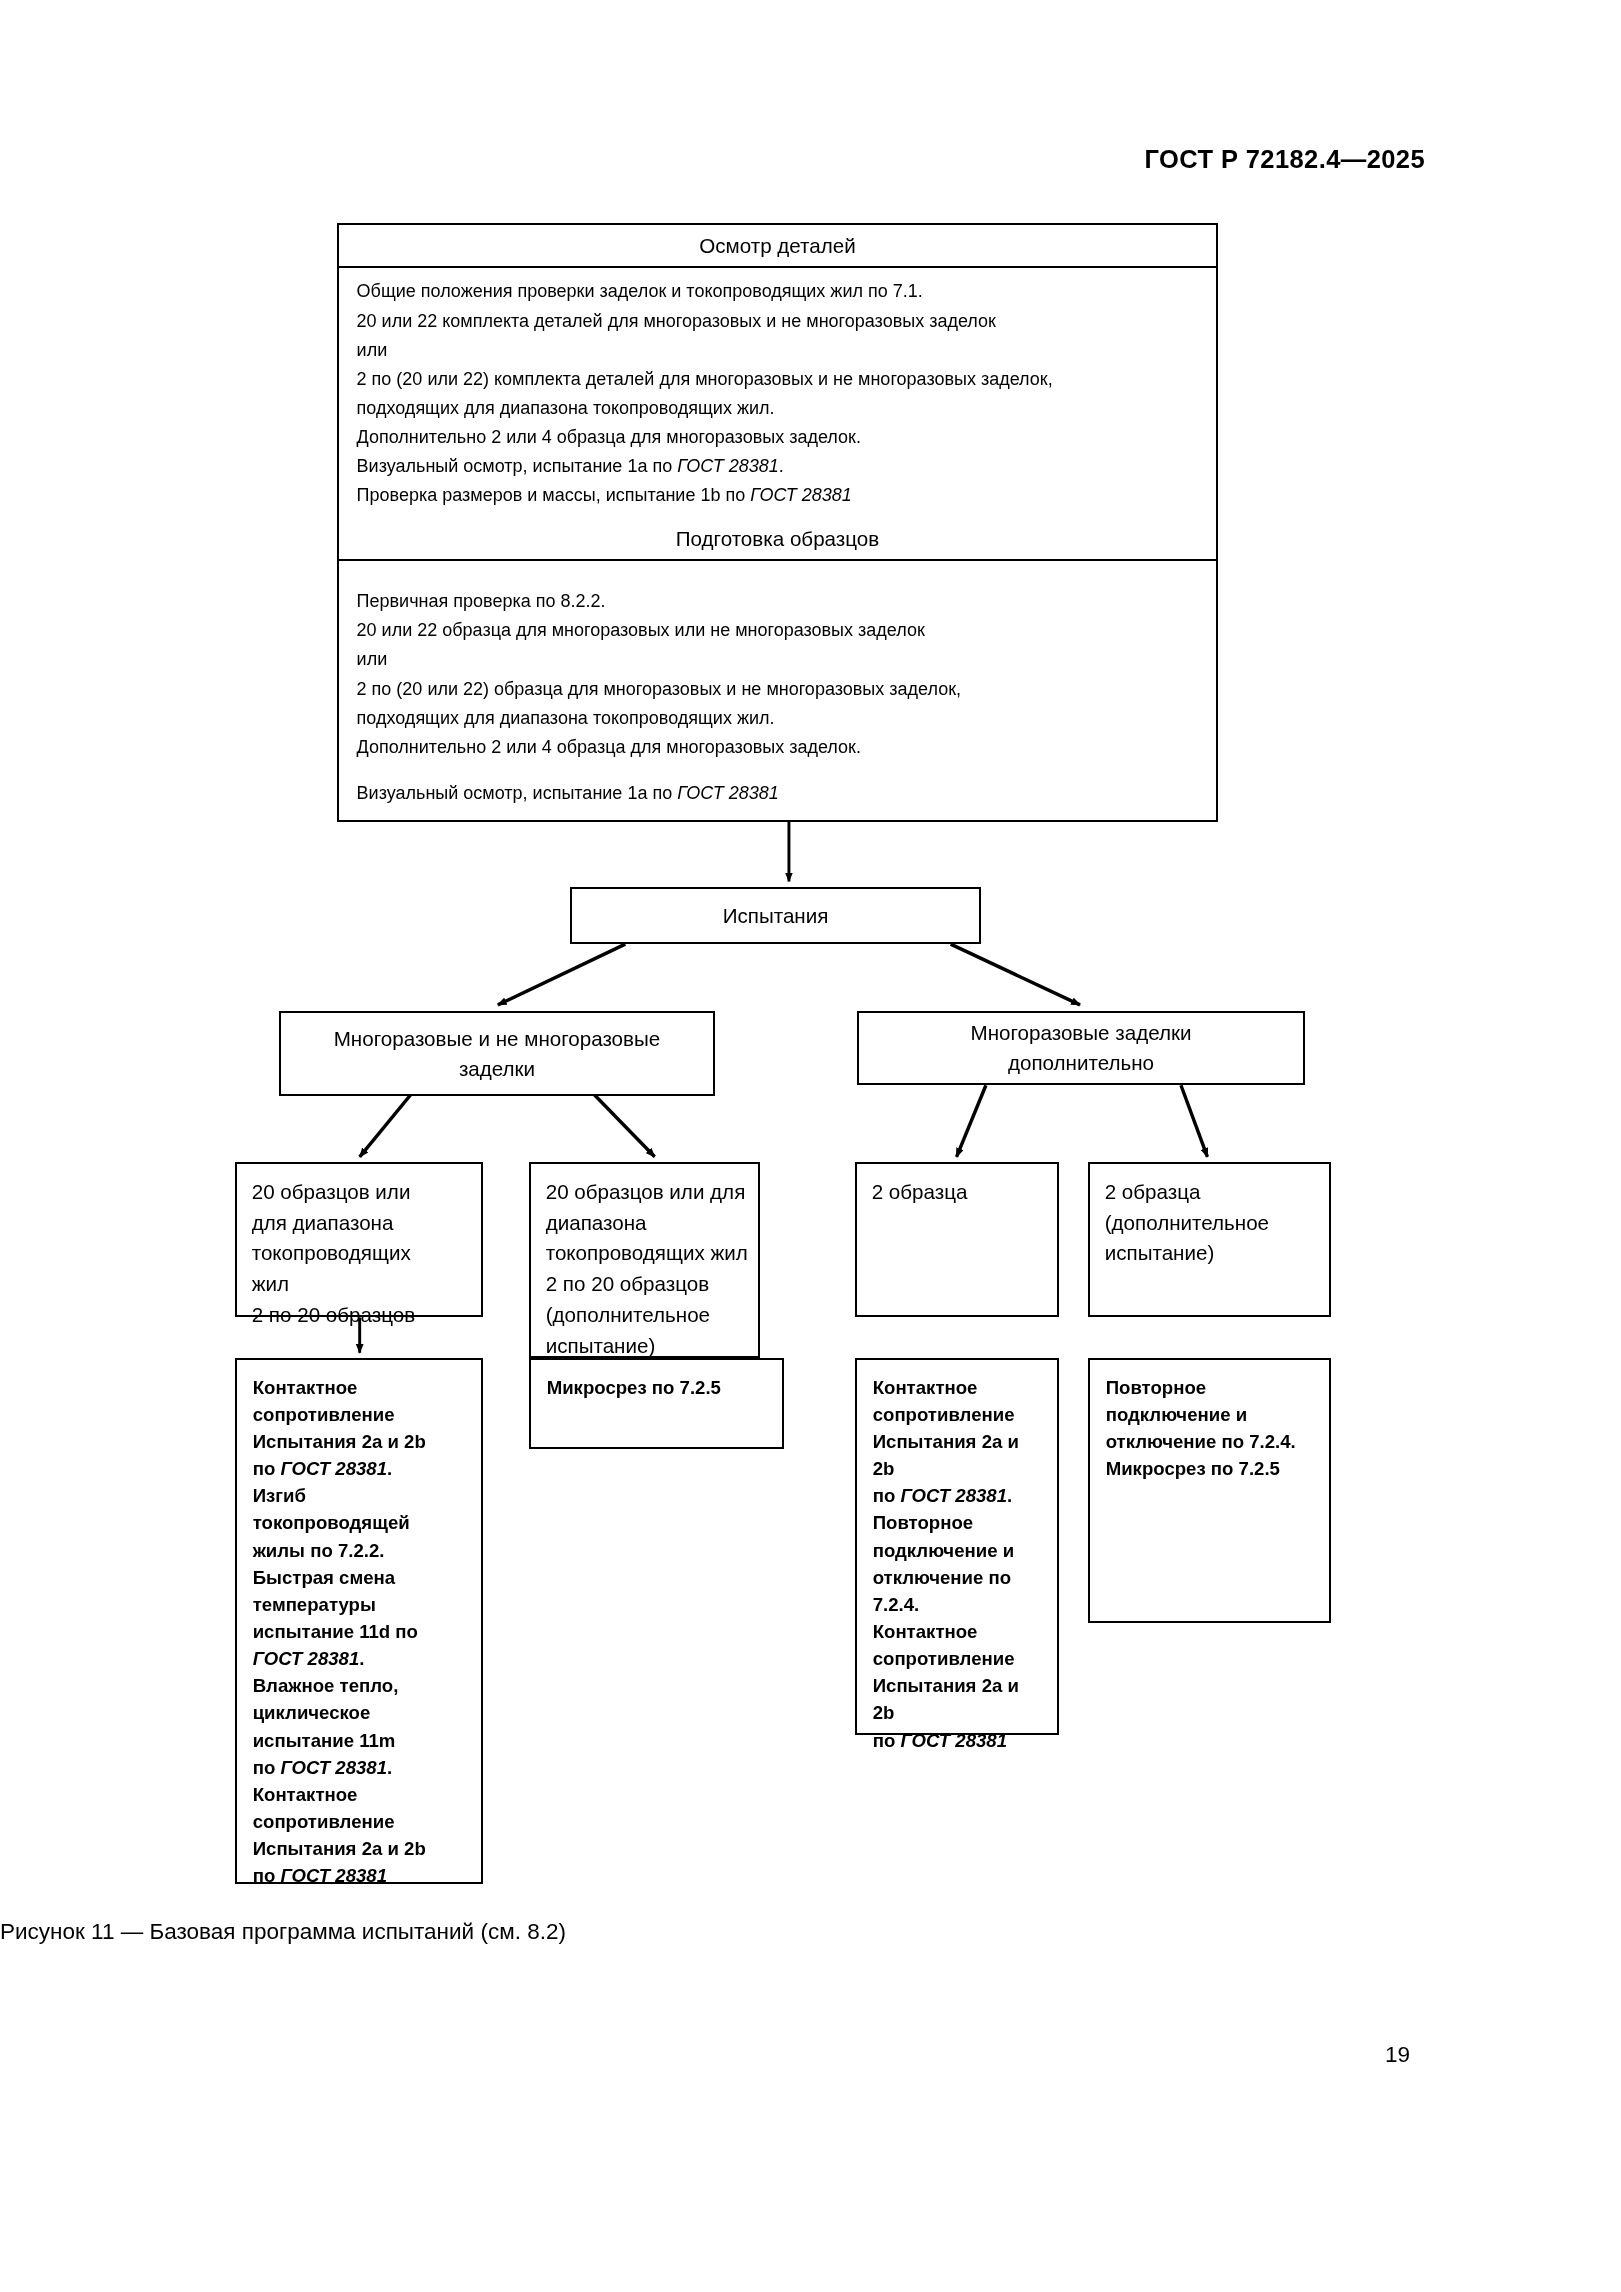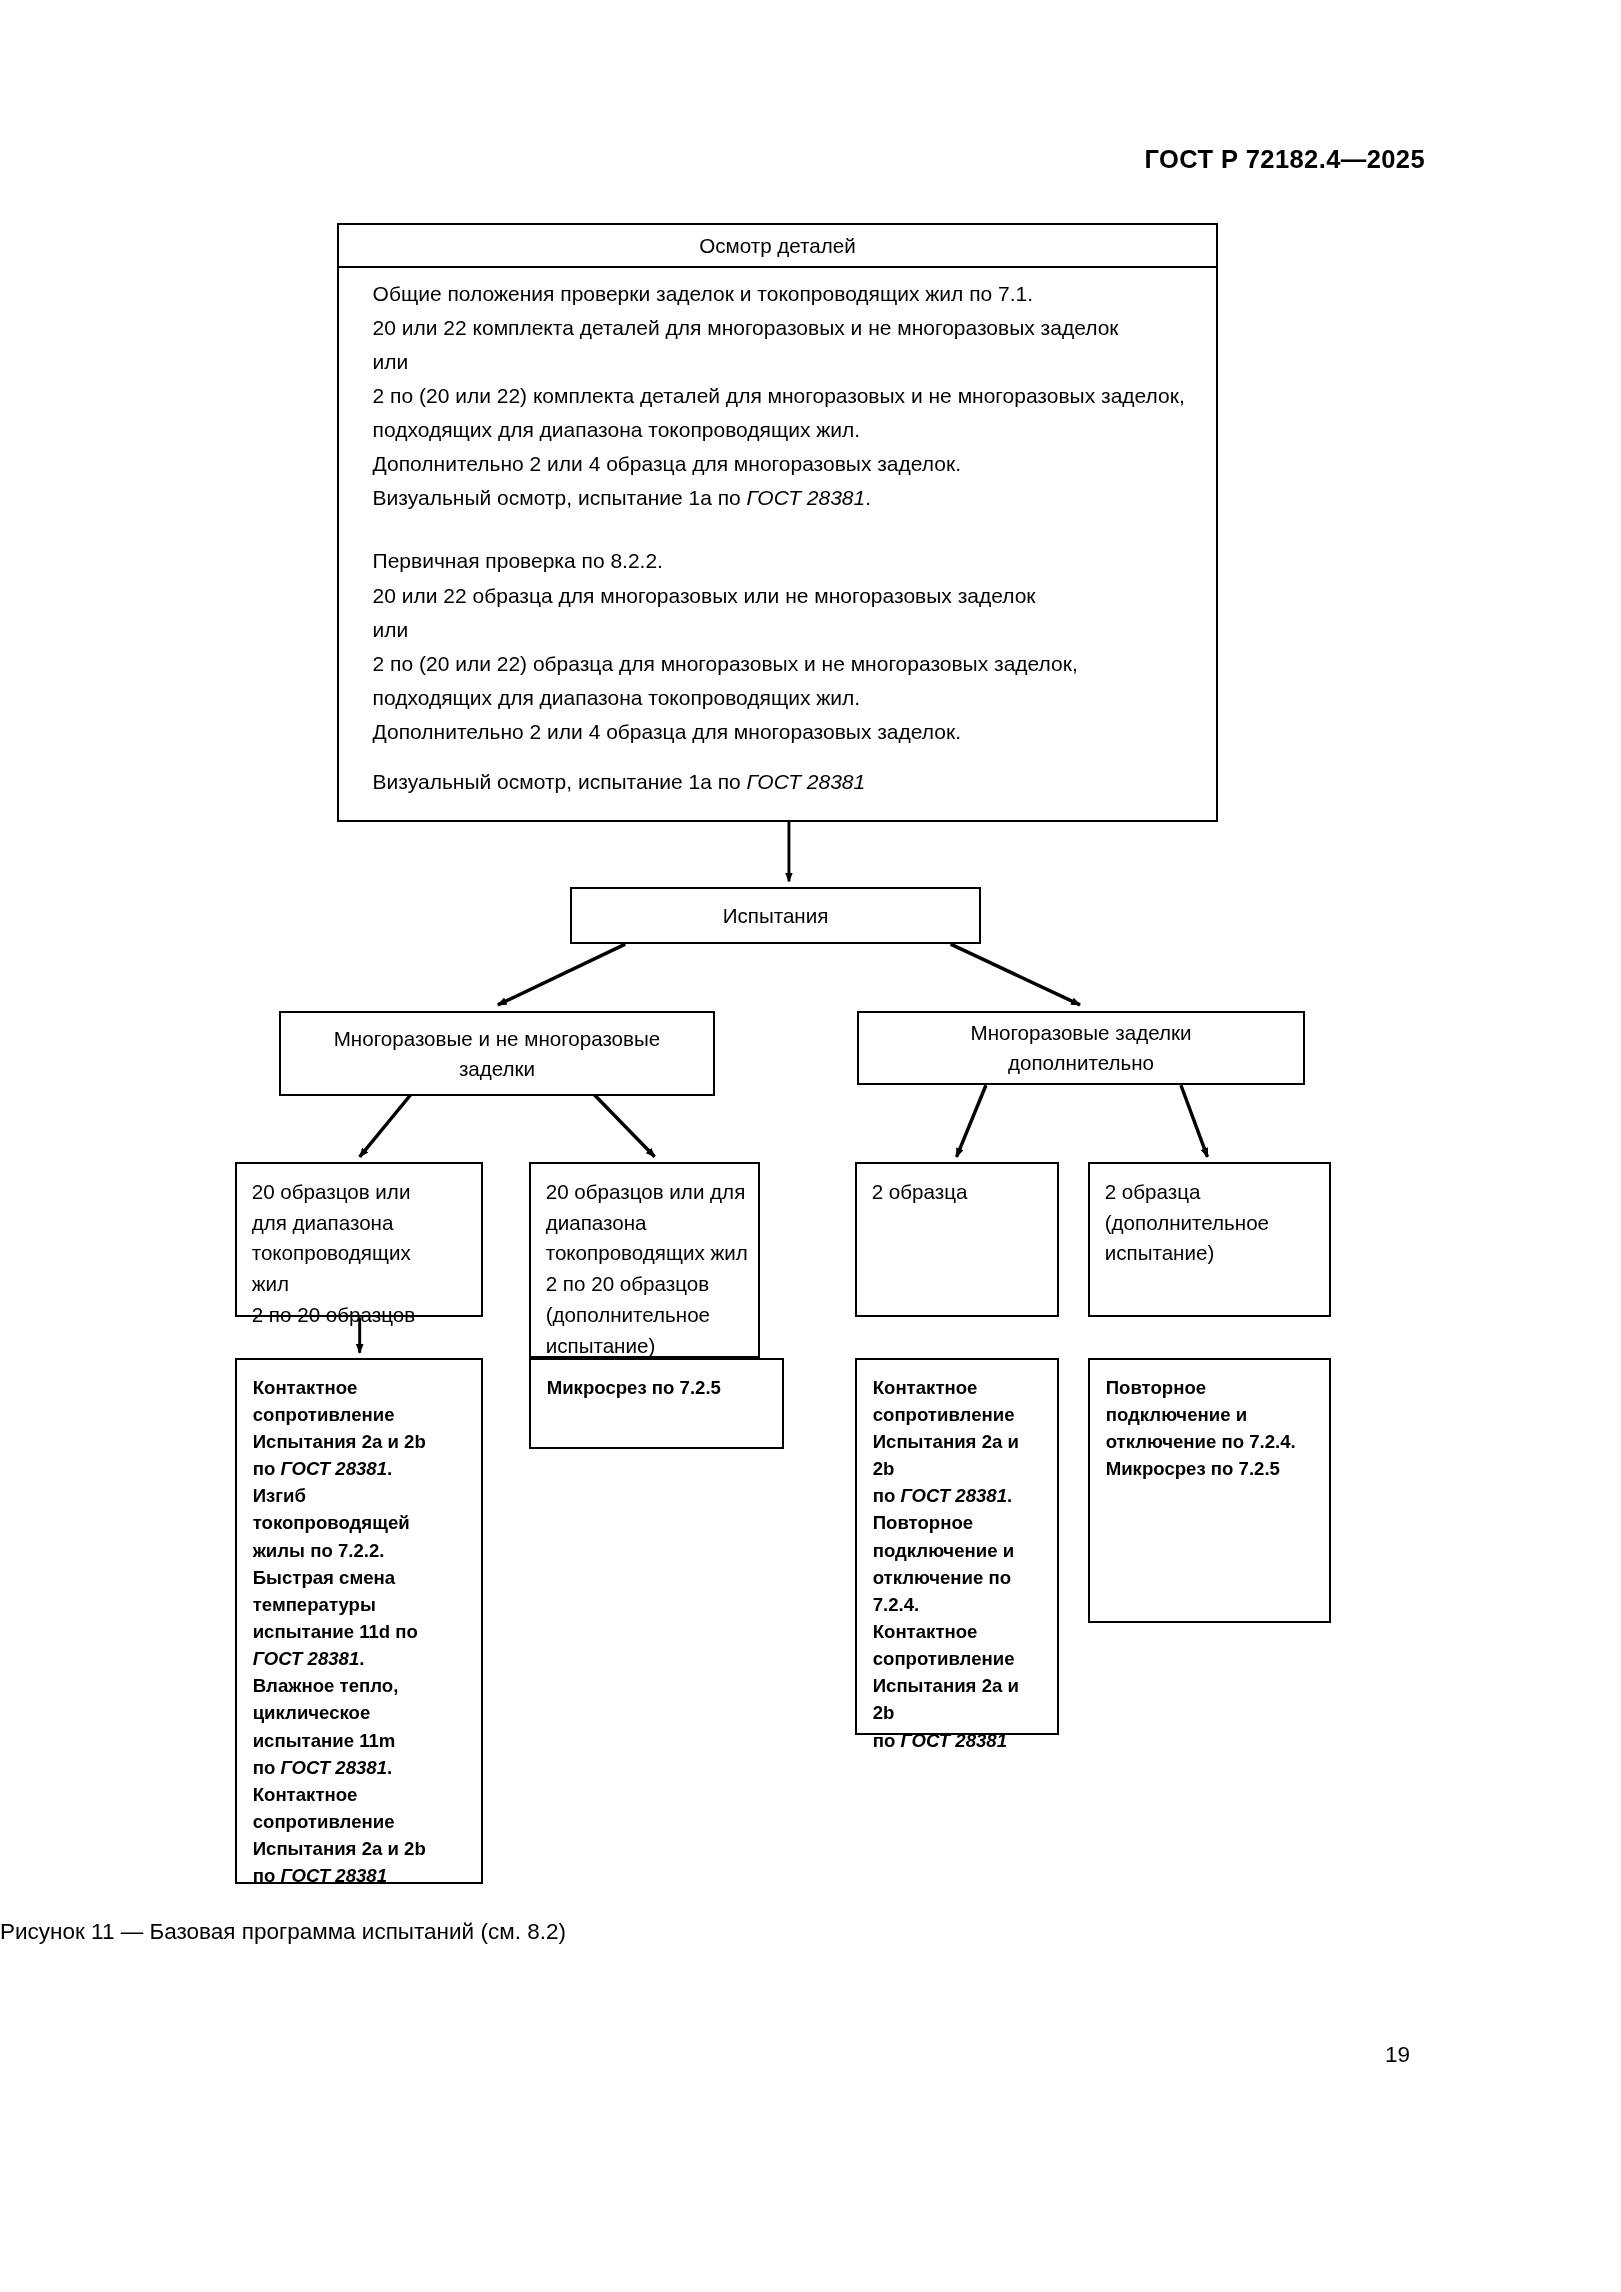--- a/index.html
+++ b/index.html
@@ -49,24 +49,23 @@
     border: 2.5px solid #000000;
     background: #ffffff;
   }
   .node-title {
     text-align: center;
     font-size: 20.6px;
     padding: 8.8px 3.9px 7.8px 3.9px;
     border-bottom: 2.5px solid #000000;
   }
   .node-body {
-    font-size: 21px;
+    font-size: 18px;
     line-height: 1.62;
     padding: 9.8px 17.6px 11.8px 17.6px;
-    margin-left: 16px;
   }
   .node-body .gap {
     height: 16.7px;
   }
   .node-centered {
     display: flex;
     align-items: center;
     justify-content: center;
     text-align: center;
     font-size: 20.6px;
@@ -152,20 +151,21 @@
     <div>или</div>
     <div>2 по (20 или 22) комплекта деталей для многоразовых и не многоразовых заделок,</div>
     <div>подходящих для диапазона токопроводящих жил.</div>
     <div>Дополнительно 2 или 4 образца для многоразовых заделок.</div>
     <div><span>Визуальный осмотр, испытание 1a по </span><span class="italic">ГОСТ 28381</span><span>.</span></div>
     <div><span>Проверка размеров и массы, испытание 1b по </span><span class="italic">ГОСТ 28381</span></div>
   </div>
 </div>
 
 <div class="node" id="node-preparation">
+  <div class="node-title">Подготовка образцов</div>
   <div class="node-body">
     <div class="gap"></div>
     <div>Первичная проверка по 8.2.2.</div>
     <div>20 или 22 образца для многоразовых или не многоразовых заделок</div>
     <div>или</div>
     <div>2 по (20 или 22) образца для многоразовых и не многоразовых заделок,</div>
     <div>подходящих для диапазона токопроводящих жил.</div>
     <div>Дополнительно 2 или 4 образца для многоразовых заделок.</div>
     <div class="gap"></div>
     <div><span>Визуальный осмотр, испытание 1a по </span><span class="italic">ГОСТ 28381</span></div>

